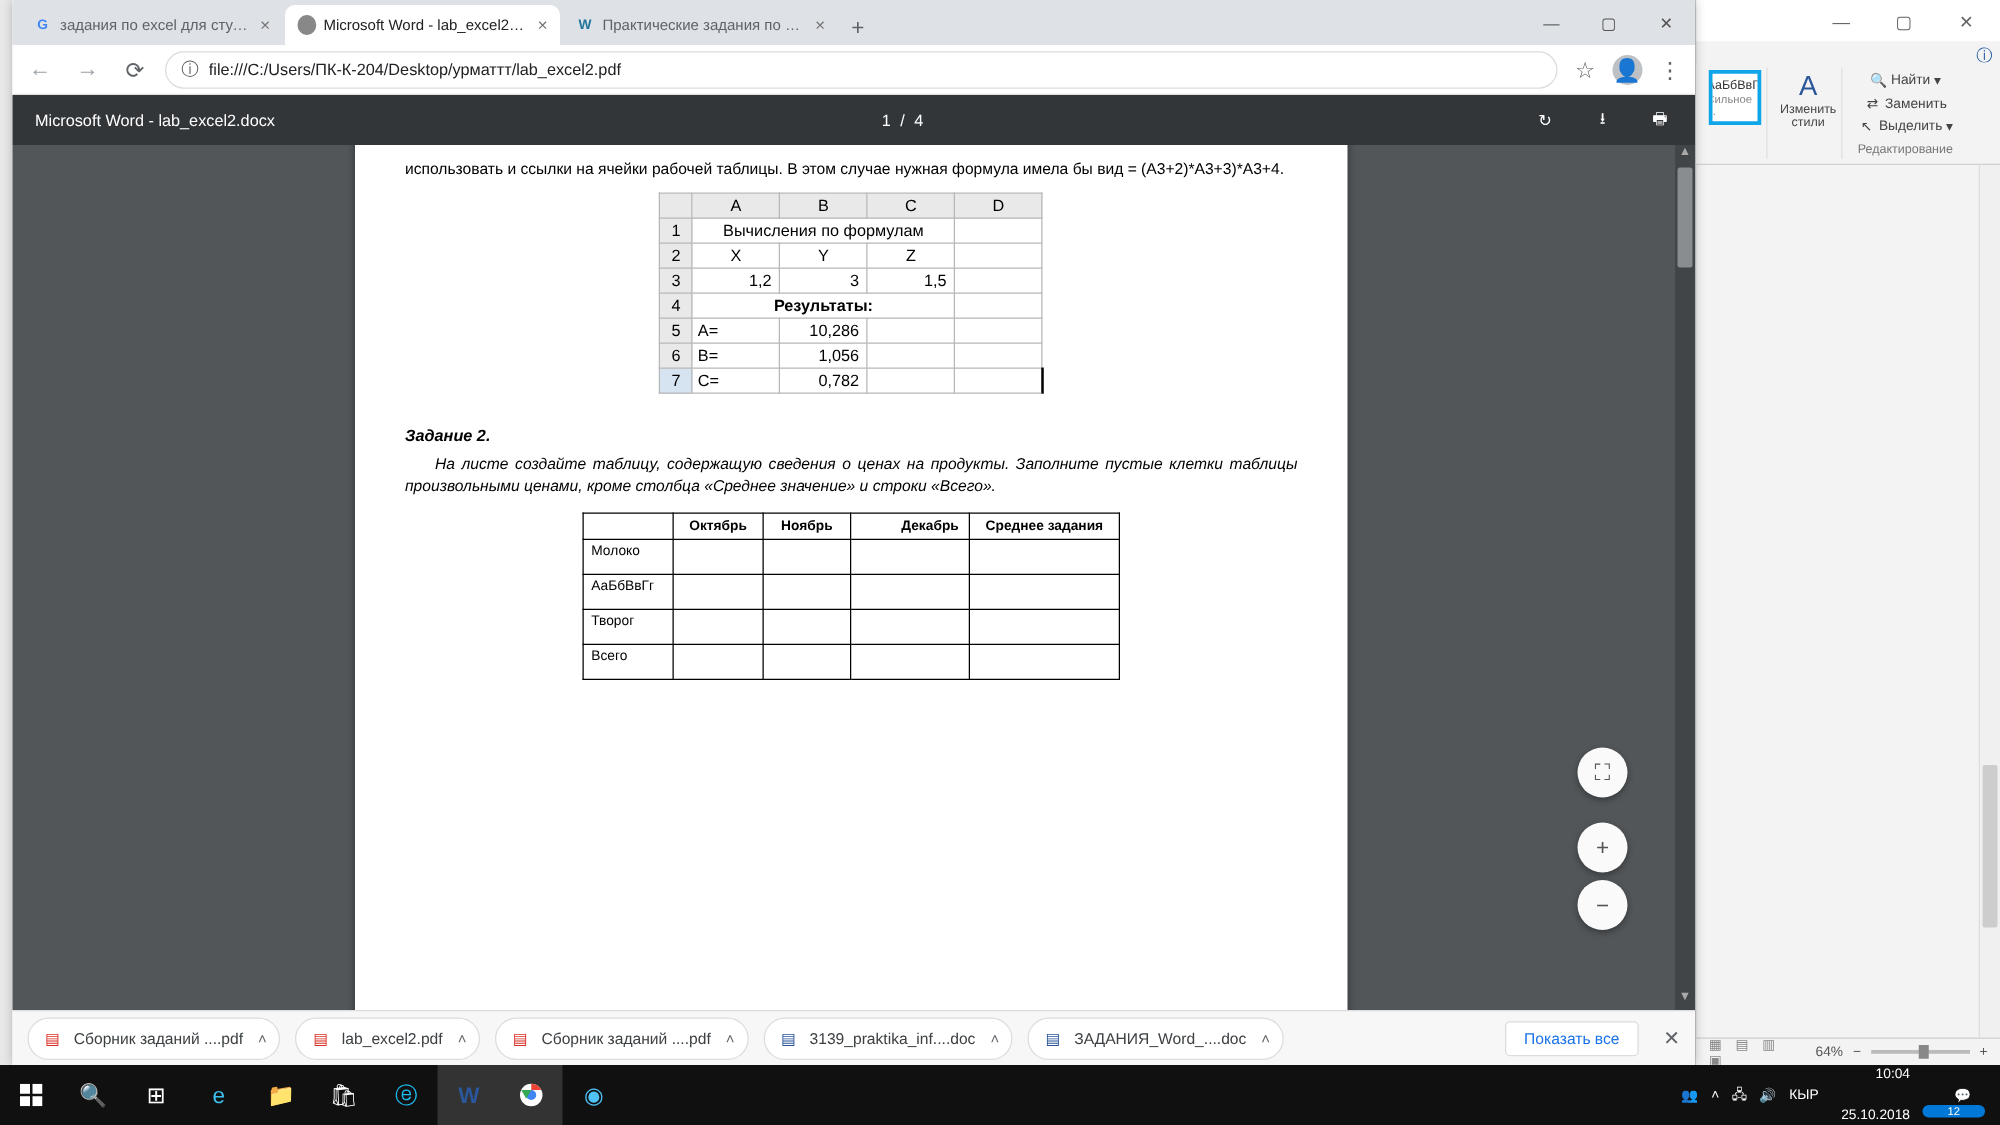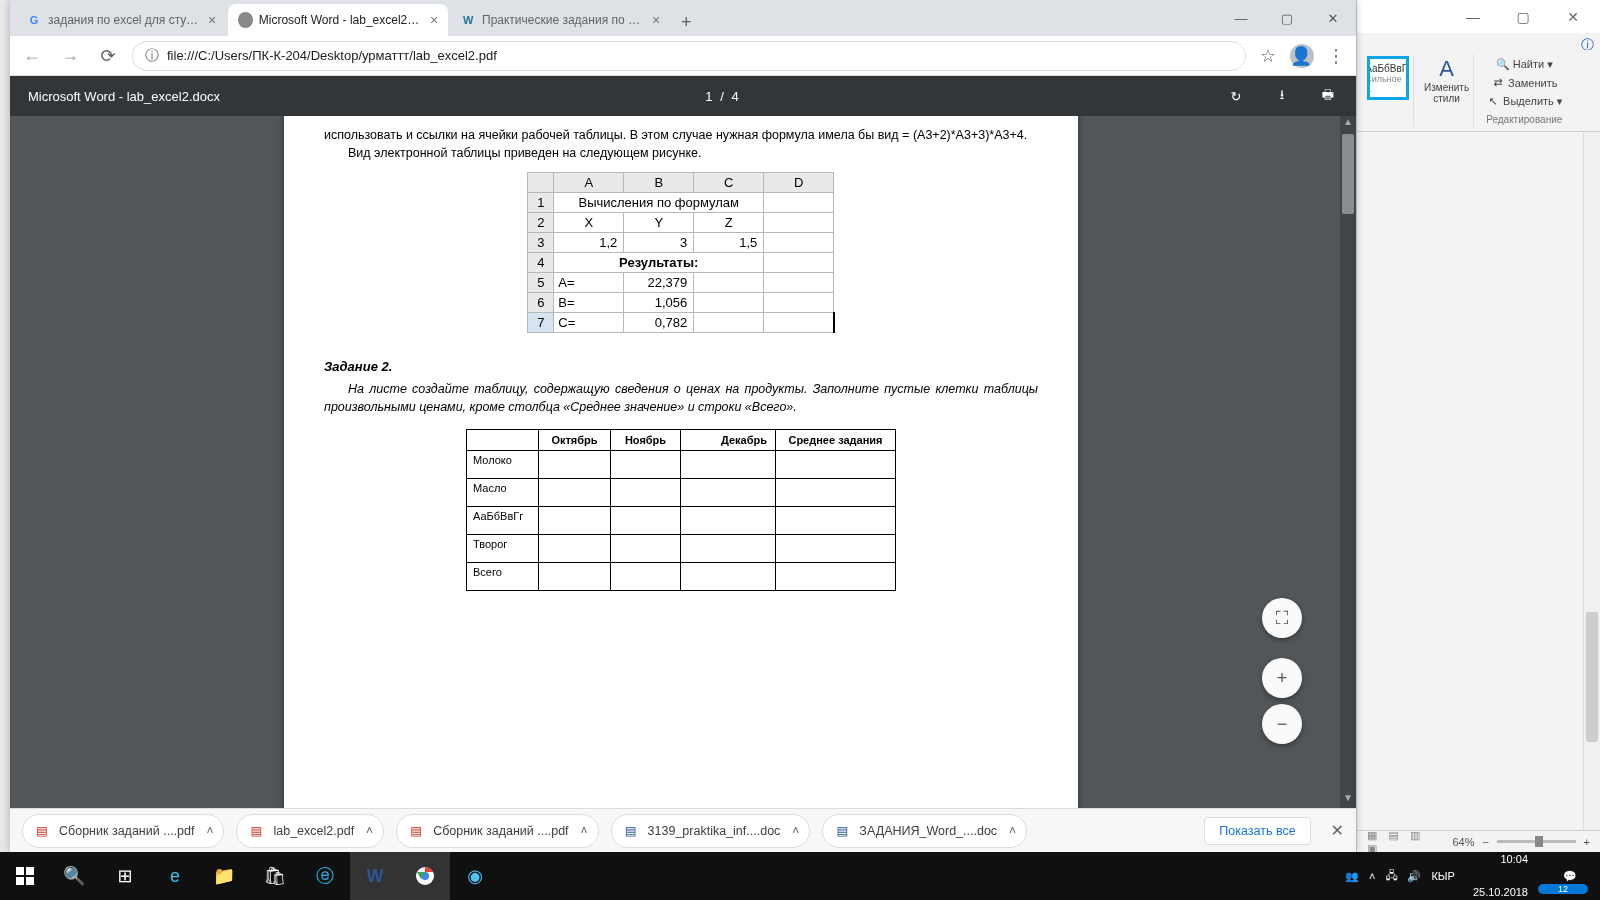--- a/index.html
+++ b/index.html
@@ -198,21 +198,20 @@
     <div class="right">
       <span class="tb-ico">↻</span>
       <span class="tb-ico">⭳</span>
       <span class="tb-ico">🖶</span>
     </div>
   </div>
 
   <div class="pdf-area">
     <div class="page page1">
       <p class="para">использовать и ссылки на ячейки рабочей таблицы. В этом случае нужная формула имела бы вид    = (A3+2)*A3+3)*A3+4.</p>
-      <p class="para indent">Вид электронной таблицы приведен на следующем рисунке.</p>
 
       <table class="sheet">
         <tbody>
             <tr>
           <th class="rowhdr"></th>
           <th class="hdr">A</th>
           <th class="hdr">B</th>
           <th class="hdr">C</th>
           <th class="hdr">D</th>
         </tr>
@@ -236,21 +235,21 @@
               <td></td>
             </tr>
         <tr>
               <td class="rowhdr">4</td>
               <td colspan="3" style="font-weight:bold;">Результаты:</td>
               <td></td>
             </tr>
         <tr>
               <td class="rowhdr">5</td>
               <td class="l">A=</td>
-              <td class="r">22,379</td>
+              <td class="r">10,286</td>
               <td></td>
               <td></td>
             </tr>
         <tr>
               <td class="rowhdr">6</td>
               <td class="l">B=</td>
               <td class="r">1,056</td>
               <td></td>
               <td></td>
             </tr>
@@ -271,27 +270,20 @@
         <tbody>
             <tr>
           <th></th>
           <th style="width:72px;">Октябрь</th>
           <th style="width:70px;">Ноябрь</th>
           <th style="width:70px;padding-left:40px;">Декабрь</th>
           <th style="width:120px;">Среднее задания</th>
         </tr>
         <tr>
               <td class="name">Молоко</td>
-              <td></td>
-              <td></td>
-              <td></td>
-              <td></td>
-            </tr>
-        <tr>
-              <td class="name">Масло</td>
               <td></td>
               <td></td>
               <td></td>
               <td></td>
             </tr>
         <tr>
               <td class="name">АаБбВвГг</td>
               <td></td>
               <td></td>
               <td></td>

